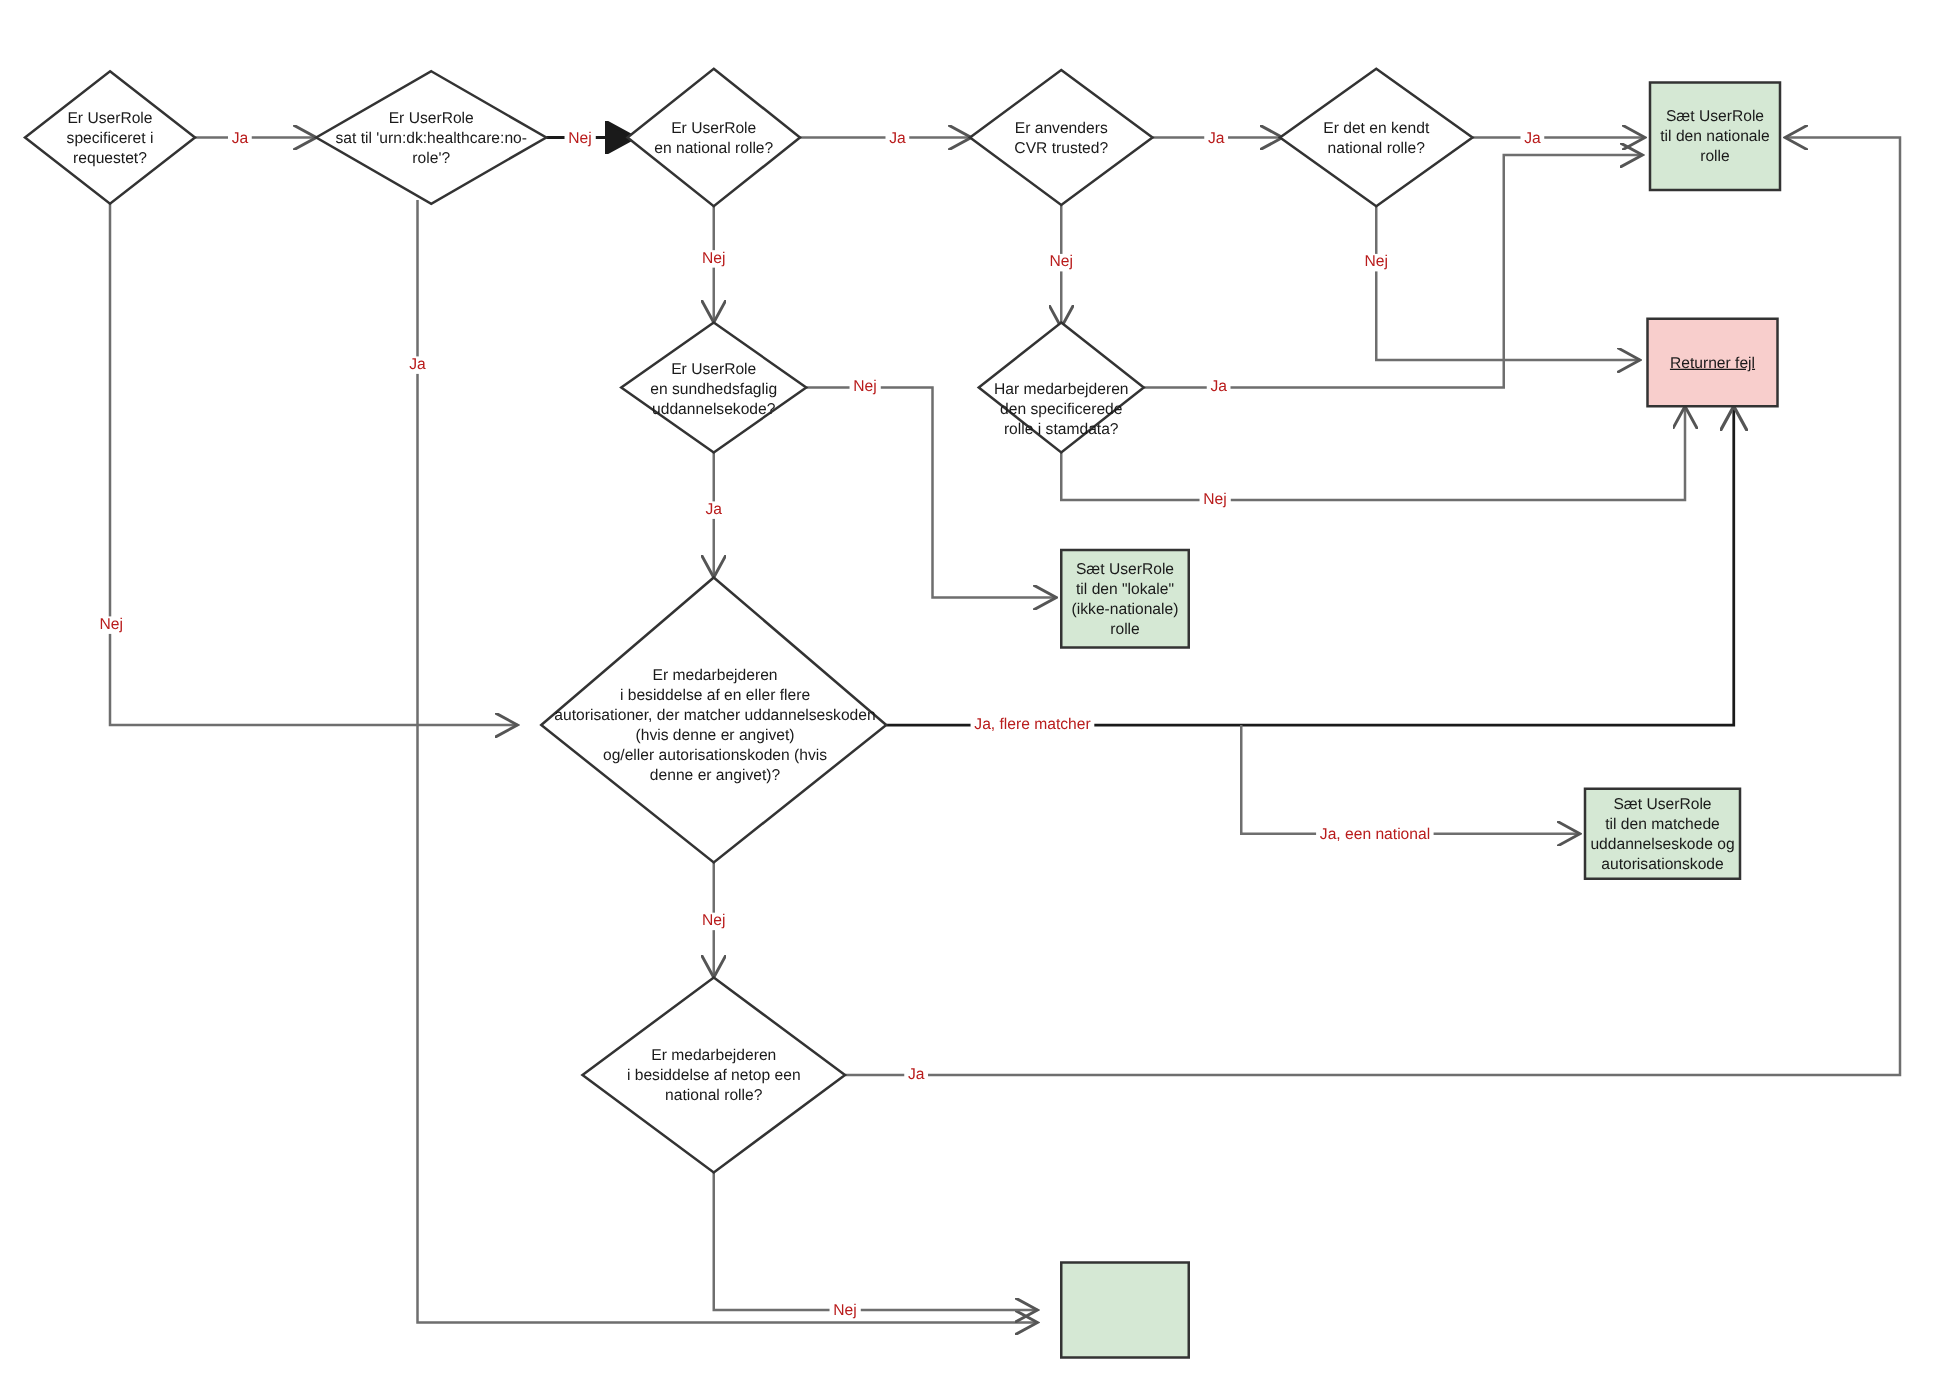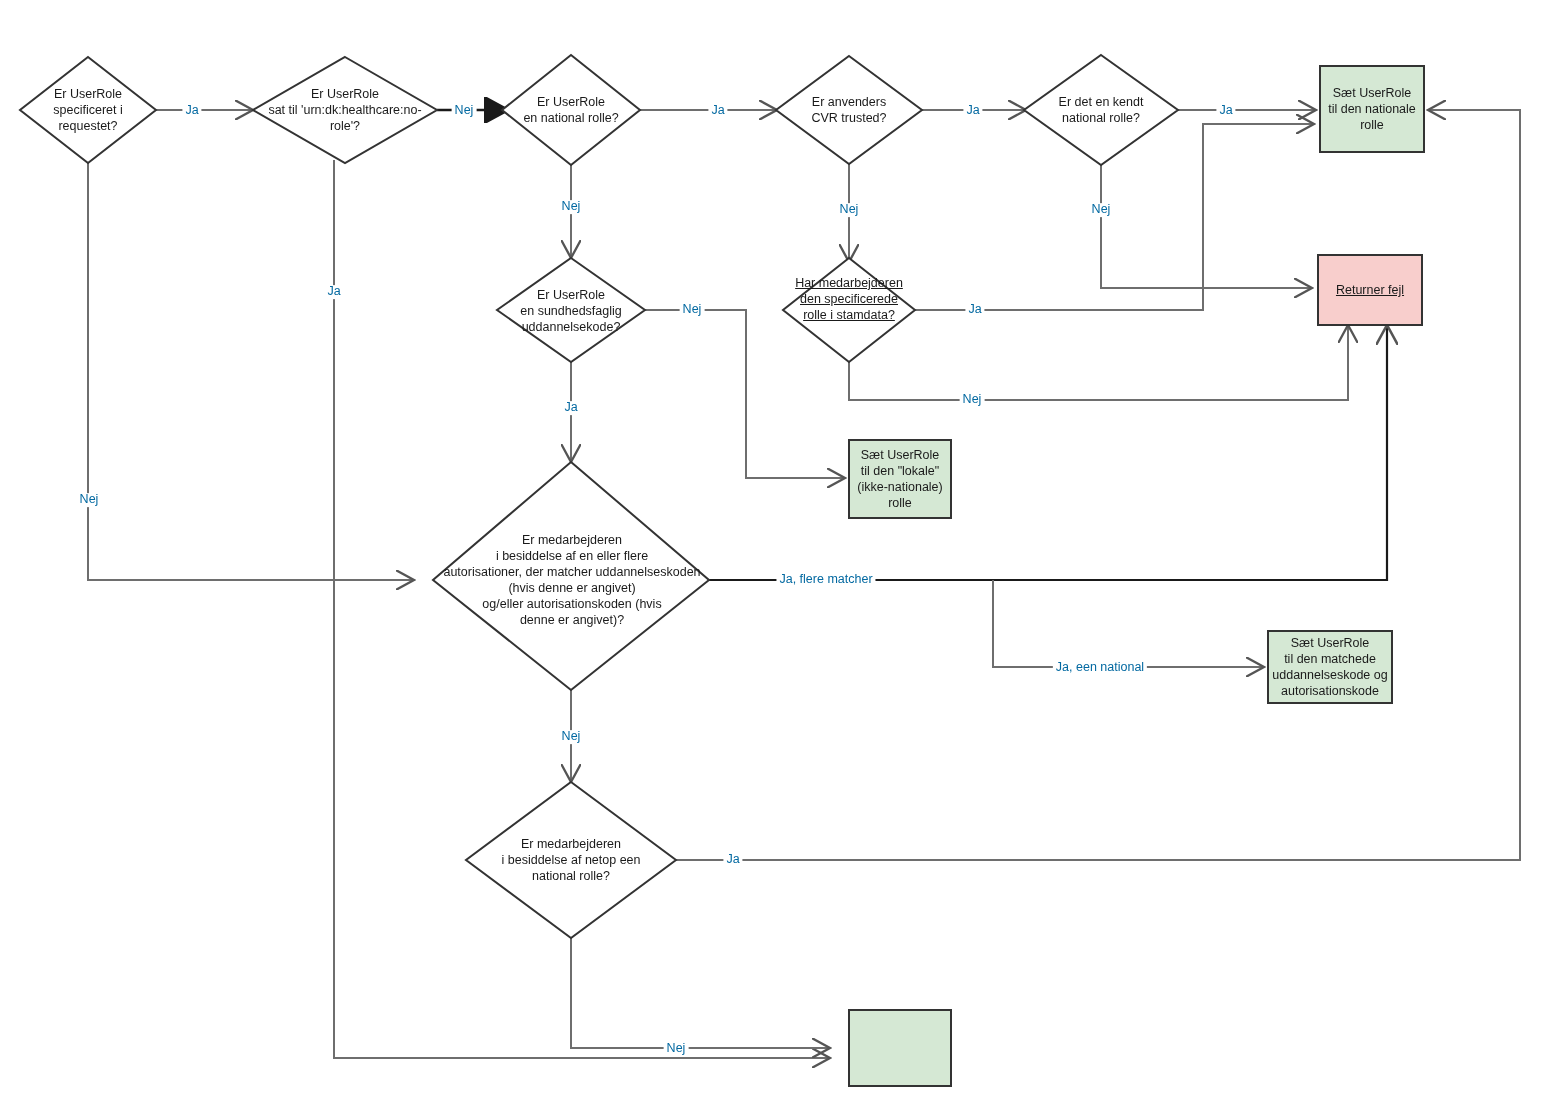--- a/index.html
+++ b/index.html
@@ -12,21 +12,21 @@
     text-align:center;
     font-size:12.5px;
     color:#1a1a1a;
     line-height:1.28;
     white-space:pre-line;
     pointer-events:none;
   }
   .edge-label{
     position:absolute;
     font-size:12.5px;
-    color:#0369a1;
+    color:#b91c1c;
     background:#ffffff;
     padding:0 3px;
     white-space:nowrap;
     transform:translate(-50%,-50%);
     line-height:1.1;
   }
 </style>
 </head>
 <body>
 
@@ -115,21 +115,21 @@
 role'?</div>
   <div class="node-text" style="left:488px;top:88px;width:166px;height:44px;">Er UserRole
 en national rolle?</div>
   <div class="node-text" style="left:779px;top:88px;width:140px;height:44px;">Er anvenders
 CVR trusted?</div>
   <div class="node-text" style="left:1024px;top:88px;width:154px;height:44px;">Er det en kendt
 national rolle?</div>
   <div class="node-text" style="left:492px;top:285px;width:158px;height:52px;">Er UserRole
 en sundhedsfaglig
 uddannelsekode?</div>
-  <div class="node-text" style="left:767px;top:273px;width:164px;height:52px;text-decoration:underline;">Har medarbejderen
+  <div class="node-text" style="left:767px;top:301px;width:164px;height:52px;">Har medarbejderen
 den specificerede
 rolle i stamdata?</div>
   <div class="node-text" style="left:420px;top:532px;width:304px;height:96px;">Er medarbejderen
 i besiddelse af en eller flere
 autorisationer, der matcher uddannelseskoden
 (hvis denne er angivet)
 og/eller autorisationskoden (hvis
 denne er angivet)?</div>
   <div class="node-text" style="left:466px;top:834px;width:210px;height:52px;">Er medarbejderen
 i besiddelse af netop een

